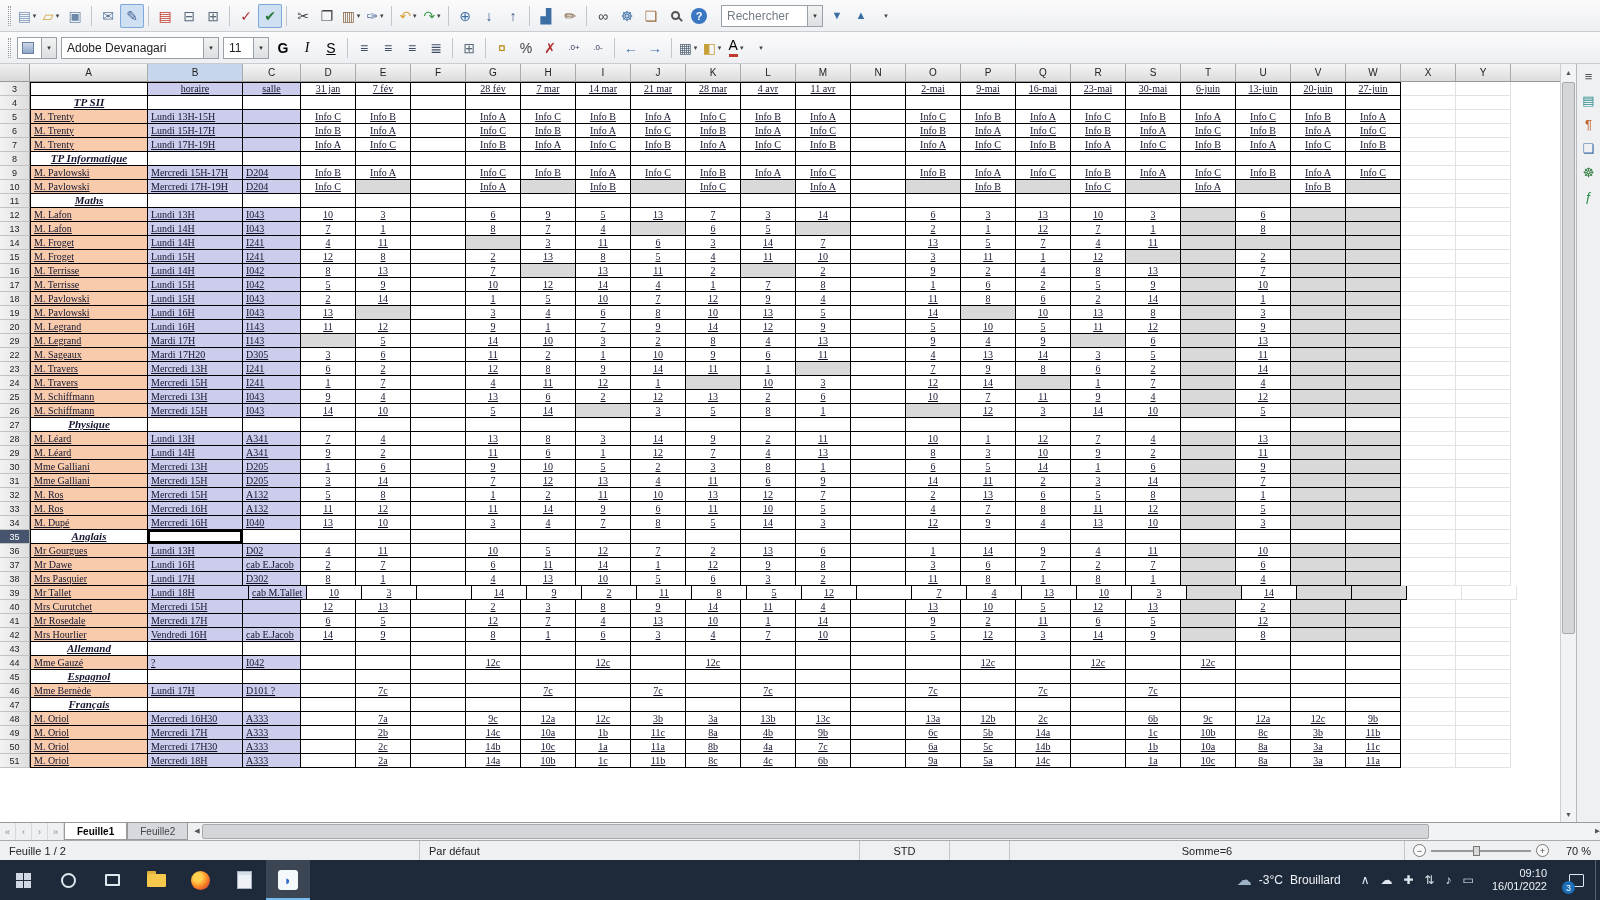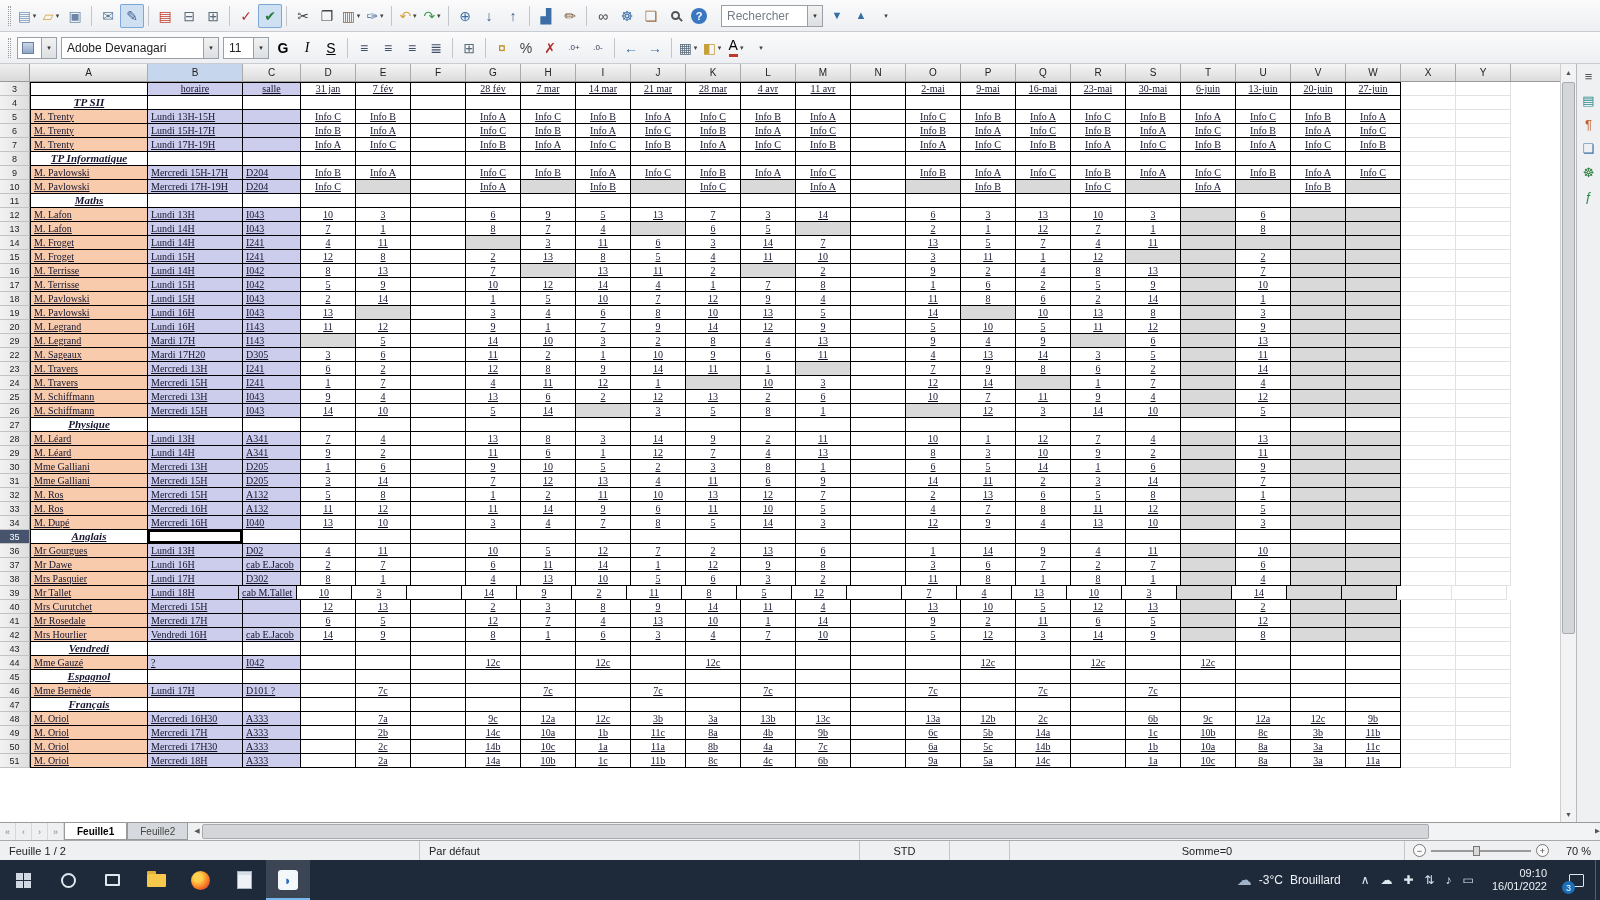--- a/index.html
+++ b/index.html
@@ -2462,21 +2462,21 @@
             <div class="cell gray" style="width: 55px;"></div>
             <div class="cell gray" style="width: 55px;"></div>
             <div class="cell outside" style="width: 55px;"></div>
             <div class="cell outside" style="width: 55px;"></div>
           </div>
           <div class="grow">
             <div class="rowhead">39</div>
             <div class="cell acol" style="width: 118px;">
               <span>Mr Tallet</span>
             </div>
-            <div class="cell bccol" style="width: 91px;">
+            <div class="cell bccol" style="width: 101px;">
               <span>Lundi 18H</span>
             </div>
             <div class="cell bccol" style="width: 58px;">
               <span>cab M.Tallet</span>
             </div>
             <div class="cell" style="width: 55px;">
               <span>10</span>
             </div>
             <div class="cell" style="width: 55px;">
               <span>3</span>
@@ -2712,21 +2712,21 @@
               <span>8</span>
             </div>
             <div class="cell gray" style="width: 55px;"></div>
             <div class="cell gray" style="width: 55px;"></div>
             <div class="cell outside" style="width: 55px;"></div>
             <div class="cell outside" style="width: 55px;"></div>
           </div>
           <div class="grow">
             <div class="rowhead">43</div>
             <div class="cell seclabel" style="width: 118px;">
-              <span>Vendredi</span>
+              <span>Allemand</span>
             </div>
             <div class="cell" style="width: 95px;"></div>
             <div class="cell" style="width: 58px;"></div>
             <div class="cell" style="width: 55px;"></div>
             <div class="cell" style="width: 55px;"></div>
             <div class="cell" style="width: 55px;"></div>
             <div class="cell" style="width: 55px;"></div>
             <div class="cell" style="width: 55px;"></div>
             <div class="cell" style="width: 55px;"></div>
             <div class="cell" style="width: 55px;"></div>
@@ -3201,21 +3201,21 @@
         </div>
       <div class="sarrow">▶</div>
     </div>
   </div>
 
   <div class="statusbar">
     <div class="sseg" style="width:420px">Feuille 1 / 2</div>
     <div class="sseg" style="width:440px">Par défaut</div>
     <div class="sseg" style="width:90px; justify-content:center">STD</div>
     <div class="sseg" style="width:60px"></div>
-    <div class="sseg" style="flex:1; justify-content:center">Somme=0</div>
+    <div class="sseg" style="flex:1; justify-content:center">Somme=6</div>
     <div class="zoomctl">
       <div class="zbtn">−</div>
       <div class="ztrack">
           <div class="zthumb"></div>
         </div>
       <div class="zbtn">+</div>
     </div>
     <div class="sseg" style="border-right:none">70 %</div>
   </div>
 

